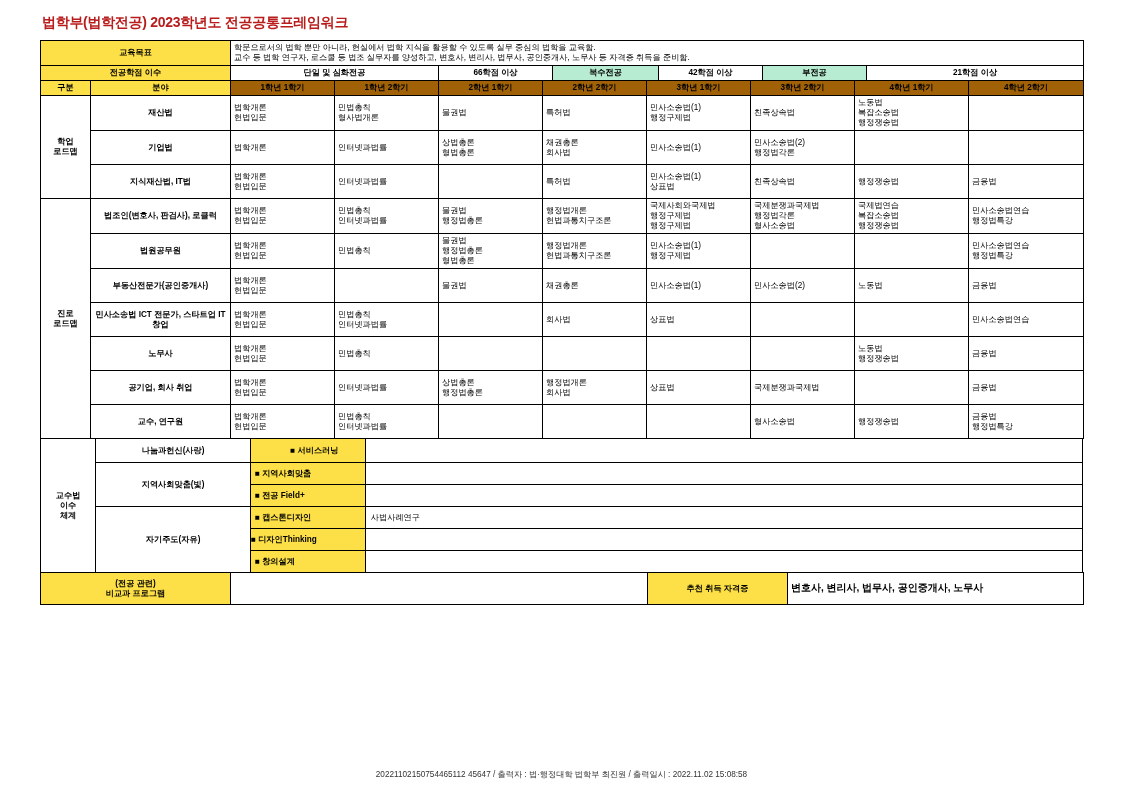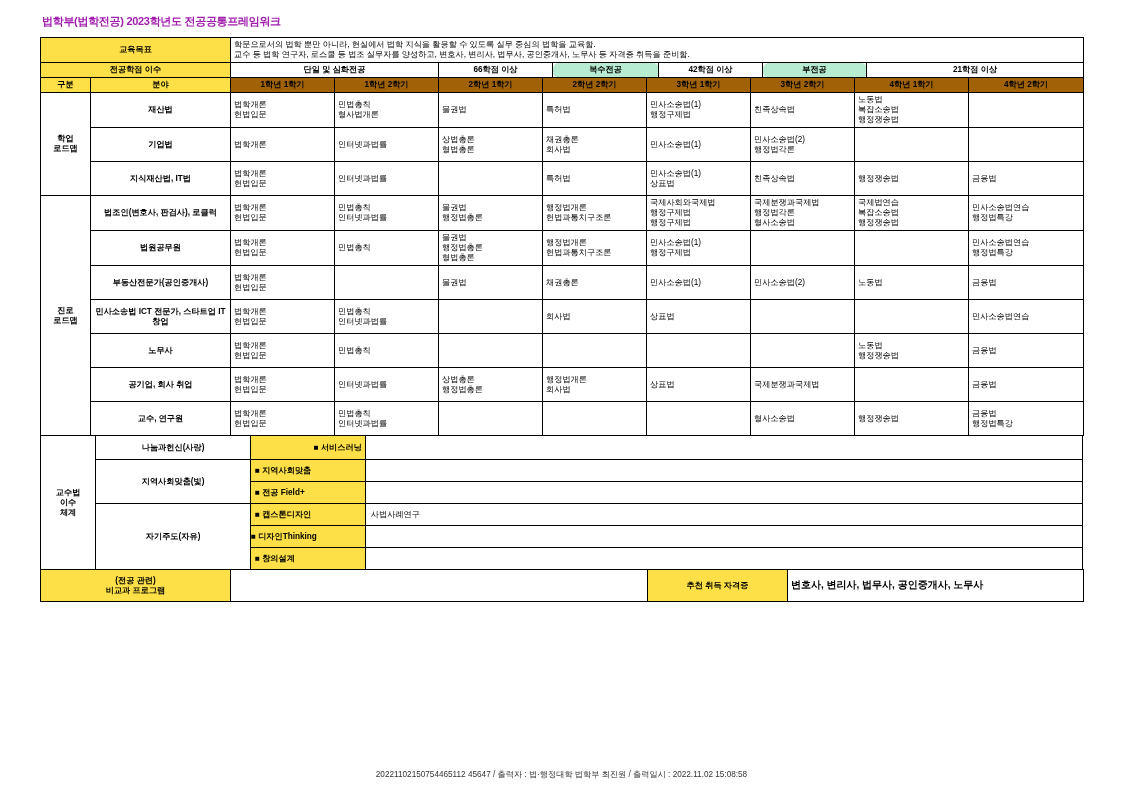--- a/index.html
+++ b/index.html
@@ -8,42 +8,42 @@
     width: 1123px; height: 794px;
     background: #ffffff;
     font-family: "Liberation Sans", sans-serif;
   }
   .page {
     position: relative;
     width: 1123px; height: 794px;
     padding: 14px 40px 0 40px;
   }
   .title {
-    font-size: 11px;
+    font-size: 14px;
     font-weight: bold;
-    color: #a21caf;
+    color: #b91c1c;
     margin: 0 0 8px 2px;
     letter-spacing: -0.3px;
   }
   table.fw {
     border-collapse: collapse;
     width: 1043px;
     table-layout: fixed;
   }
   table.fw td {
     border: 1px solid #000;
     font-size: 8.2px;
     padding: 2px 3px;
     vertical-align: middle;
     line-height: 1.22;
     color: #000;
     word-break: keep-all;
   }
   .mint { background: #fde047; font-weight: bold; text-align: center; }
-  .mint2 { background: #b8ecd2; font-weight: bold; text-align: center; border-radius: 6px; }
+  .mint2 { background: #b8ecd2; font-weight: bold; text-align: center; }
   .ctr { text-align: center; }
   .bold { font-weight: bold; }
   .hdr { background: #a16207; font-weight: bold; text-align: center; font-size: 8.4px; }
   .tiny { font-size: 7.6px; line-height: 1.3; }
   .goaltxt { font-size: 7.4px; line-height: 1.35; padding: 3px 4px; }
   .sqr { font-weight: bold; font-size: 8.2px; }
   .footer {
     position: absolute;
     left: 0; right: 0;
     bottom: 14px;
@@ -452,21 +452,21 @@
         <col style="width:649px">
     </colgroup>
     <tbody id="edu-body">
         <tr>
           <td class="mint vhead" rowspan="6">
             <div>교수법</div>
             <div>이수</div>
             <div>체계</div>
           </td>
           <td class="ctr bold" rowspan="1" style="height:24px">나눔과헌신(사랑)</td>
-          <td class="mint sqr" style="text-align:right;padding-left:16px;height:22px">■ 서비스러닝</td>
+          <td class="mint sqr" style="text-align:center;padding-left:16px;height:22px">■ 서비스러닝</td>
           <td class="tiny" style="padding-left:5px"></td>
         </tr>
         <tr>
           <td class="ctr bold" rowspan="2" style="height:24px">지역사회맞춤(빛)</td>
           <td class="mint sqr" style="text-align:left;padding-left:4px;height:22px">■ 지역사회맞춤</td>
           <td class="tiny" style="padding-left:5px"></td>
         </tr>
         <tr>
           <td class="mint sqr" style="text-align:left;padding-left:4px;height:22px">■ 전공 Field+</td>
           <td class="tiny" style="padding-left:5px"></td>

